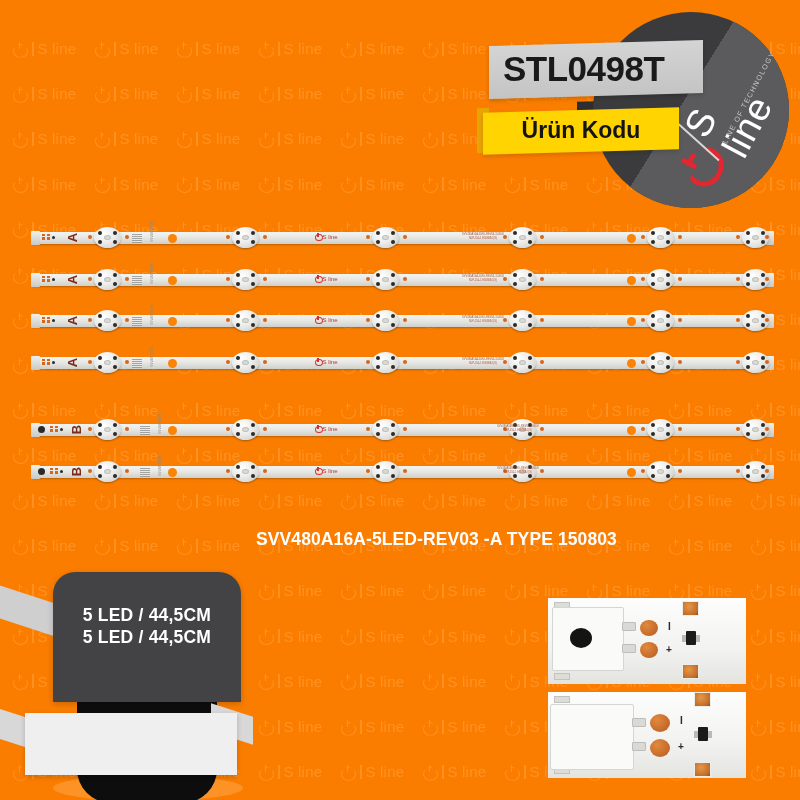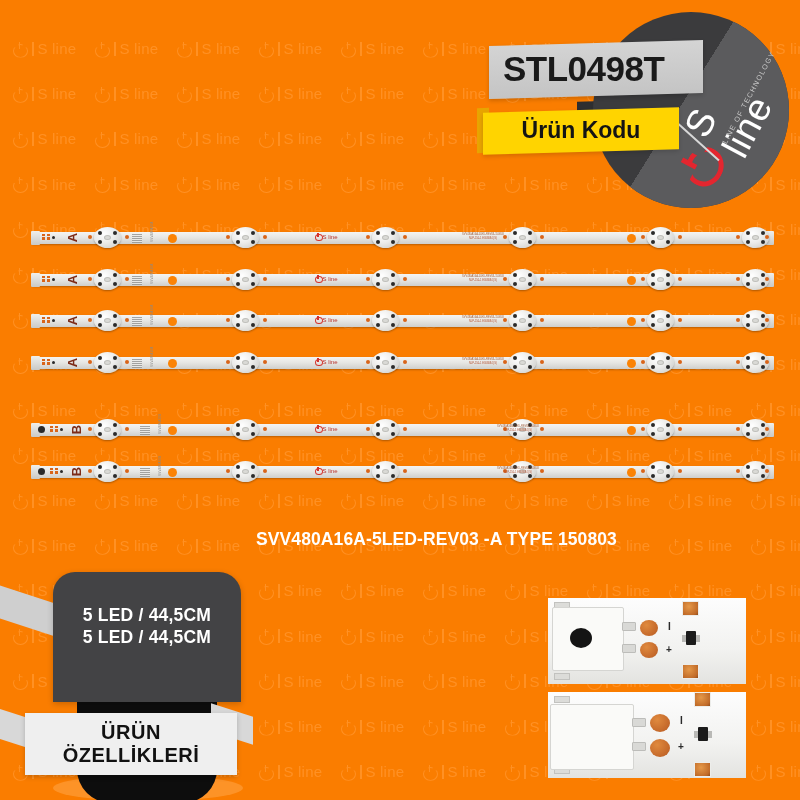--- a/index.html
+++ b/index.html
@@ -1865,22 +1865,20 @@
     <div class="ellipse-glow"></div>
     <div class="blob-black"></div>
     <div class="ribbon-l"></div>
     <div class="card">
       <div class="l1">5 LED / 44,5CM</div>
       <div class="l2">5 LED / 44,5CM</div>
     </div>
     <div class="ribbon-l2"></div>
     <div class="ribbon-r"></div>
     <div class="banner">
-      <div class="b1">ÜRÜN</div>
-      <div class="b2">ÖZELLİKLERİ</div>
     </div>
   </div>
 
   <div class="photo" id="photo1">
     <div class="board"></div>
     <div class="corner" style="left:6px;top:4px;"></div>
     <div class="corner" style="left:6px;bottom:4px;"></div>
     <div class="connector" style="left:4px;top:9px;width:72px;height:64px;"></div>
     <div class="blackhole" style="left:22px;top:30px;width:22px;height:20px;"></div>
     <div class="tab" style="left:74px;top:24px;width:14px;height:9px;"></div>

